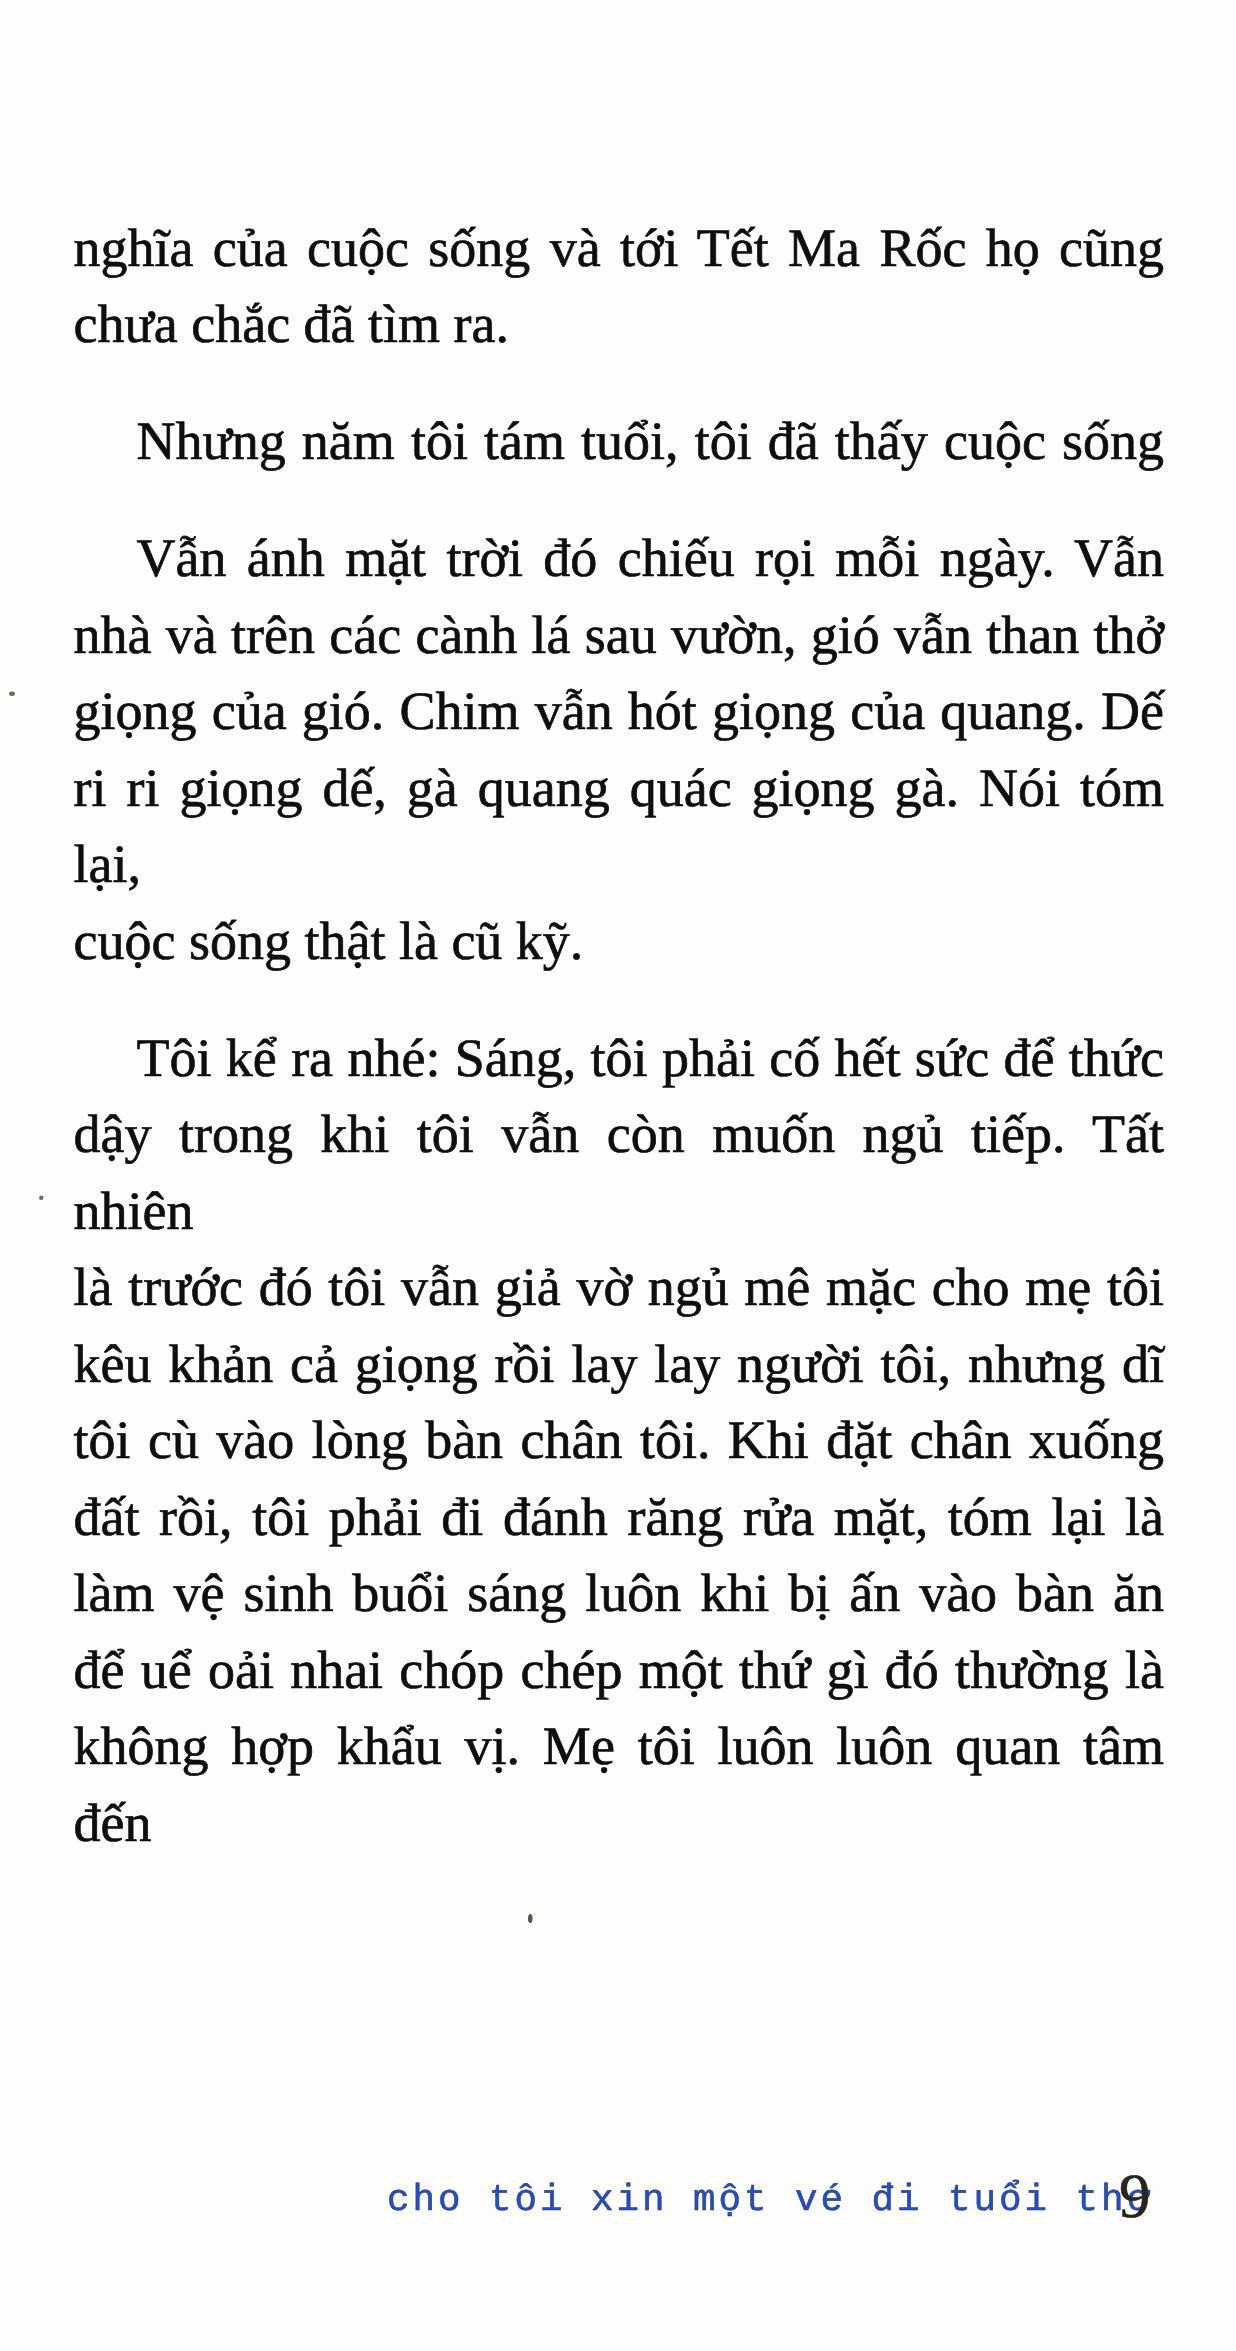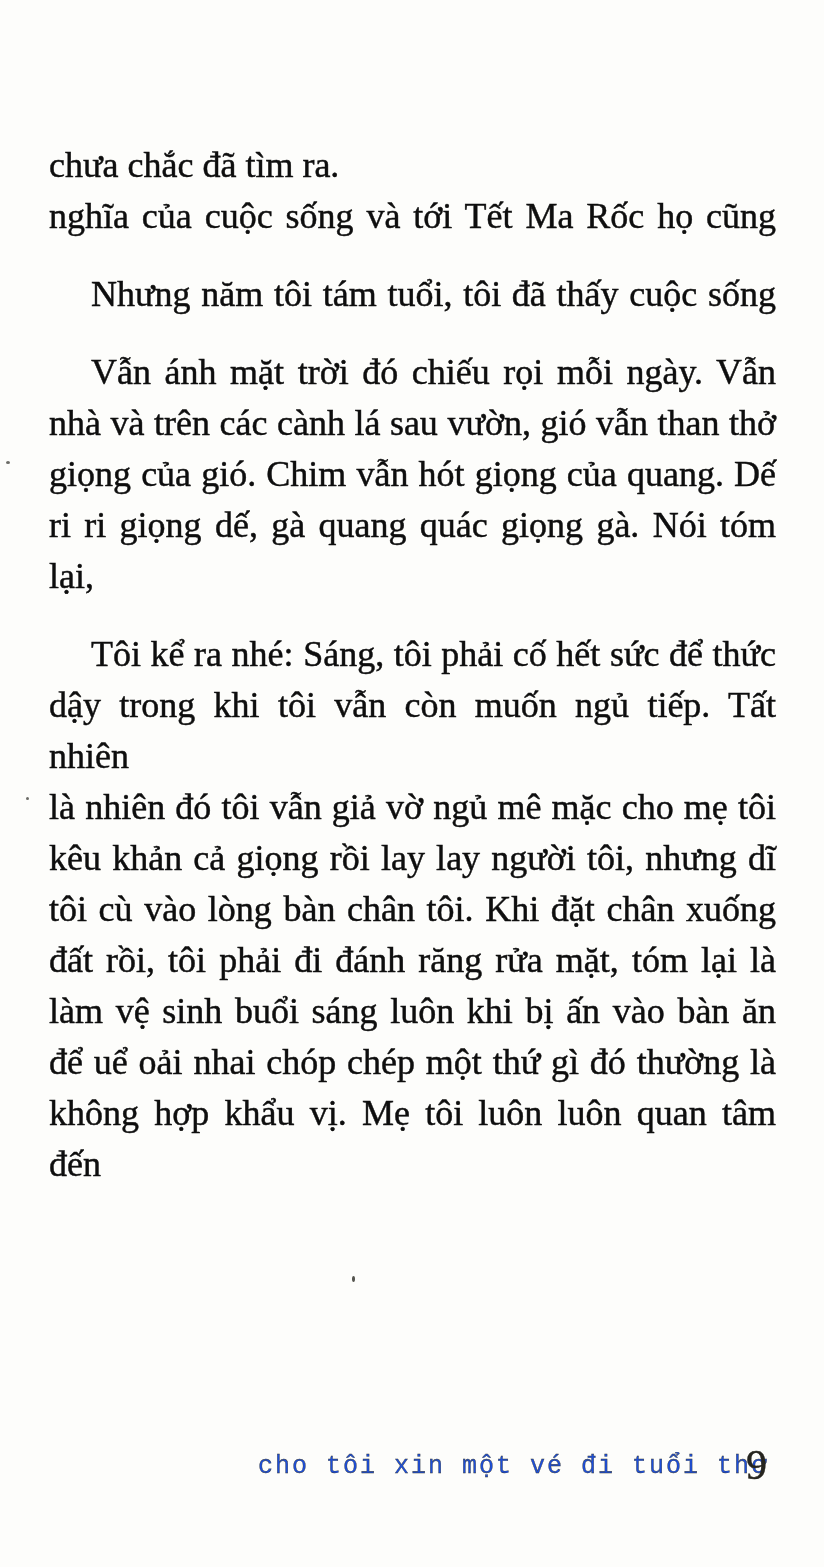--- a/index.html
+++ b/index.html
@@ -57,36 +57,37 @@
   .speck.s1 { left: 6px;   top: 461px;  width: 4px; height: 3px; }
   .speck.s2 { left: 26px;  top: 797px;  width: 3px; height: 3px; }
   .speck.s3 { left: 352px; top: 1276px; width: 3px; height: 6px; background: #55554f; }
 </style>
 </head>
 <body>
 
 <div class="page">
   <div class="text-block">
       <div class="para">
+        <div class="line just">nghĩa của cuộc sống và tới Tết Ma Rốc họ cũng</div>
         <div class="line last">chưa chắc đã tìm ra.</div>
-        <div class="line just">nghĩa của cuộc sống và tới Tết Ma Rốc họ cũng</div>
       </div>
       <div class="para indent">
         <div class="line just">Nhưng năm tôi tám tuổi, tôi đã thấy cuộc sống</div>
       </div>
       <div class="para indent">
         <div class="line just">Vẫn ánh mặt trời đó chiếu rọi mỗi ngày. Vẫn</div>
         <div class="line just">nhà và trên các cành lá sau vườn, gió vẫn than thở</div>
         <div class="line just">giọng của gió. Chim vẫn hót giọng của quang. Dế</div>
         <div class="line just">ri ri giọng dế, gà quang quác giọng gà. Nói tóm lại,</div>
+        <div class="line last">cuộc sống thật là cũ kỹ.</div>
       </div>
       <div class="para indent">
         <div class="line just">Tôi kể ra nhé: Sáng, tôi phải cố hết sức để thức</div>
         <div class="line just">dậy trong khi tôi vẫn còn muốn ngủ tiếp. Tất nhiên</div>
-        <div class="line just">là nhiên đó tôi vẫn giả vờ ngủ mê mặc cho mẹ tôi</div>
+        <div class="line just">là trước đó tôi vẫn giả vờ ngủ mê mặc cho mẹ tôi</div>
         <div class="line just">kêu khản cả giọng rồi lay lay người tôi, nhưng dĩ</div>
         <div class="line just">tôi cù vào lòng bàn chân tôi. Khi đặt chân xuống</div>
         <div class="line just">đất rồi, tôi phải đi đánh răng rửa mặt, tóm lại là</div>
         <div class="line just">làm vệ sinh buổi sáng luôn khi bị ấn vào bàn ăn</div>
         <div class="line just">để uể oải nhai chóp chép một thứ gì đó thường là</div>
         <div class="line just">không hợp khẩu vị. Mẹ tôi luôn luôn quan tâm đến</div>
       </div>
     </div>
 
   <span class="footer-title">cho tôi xin một vé đi tuổi thơ</span>

